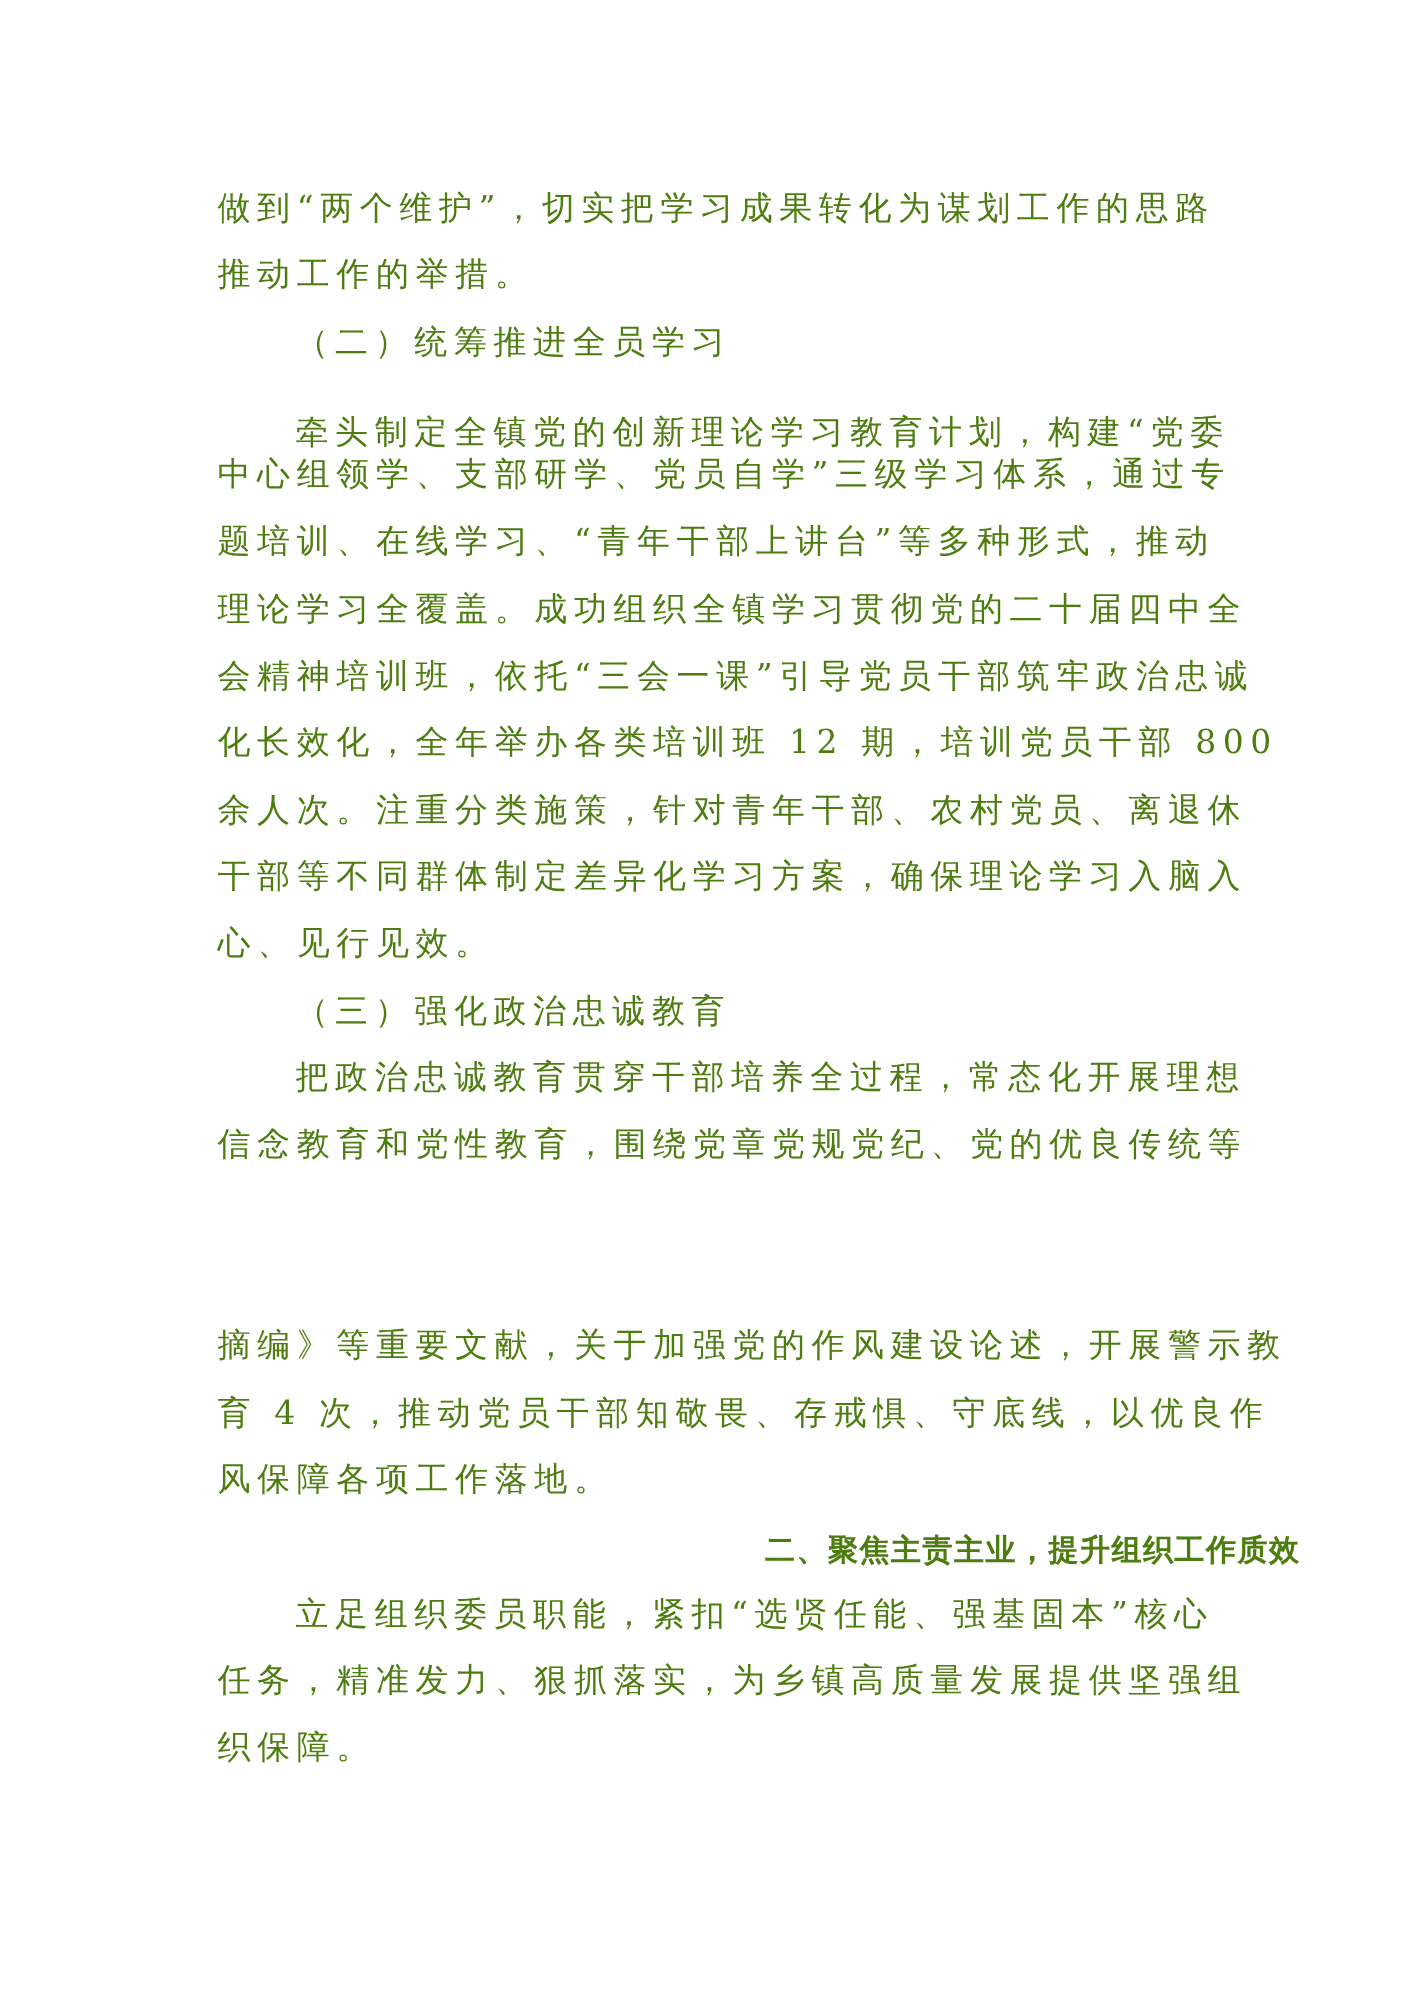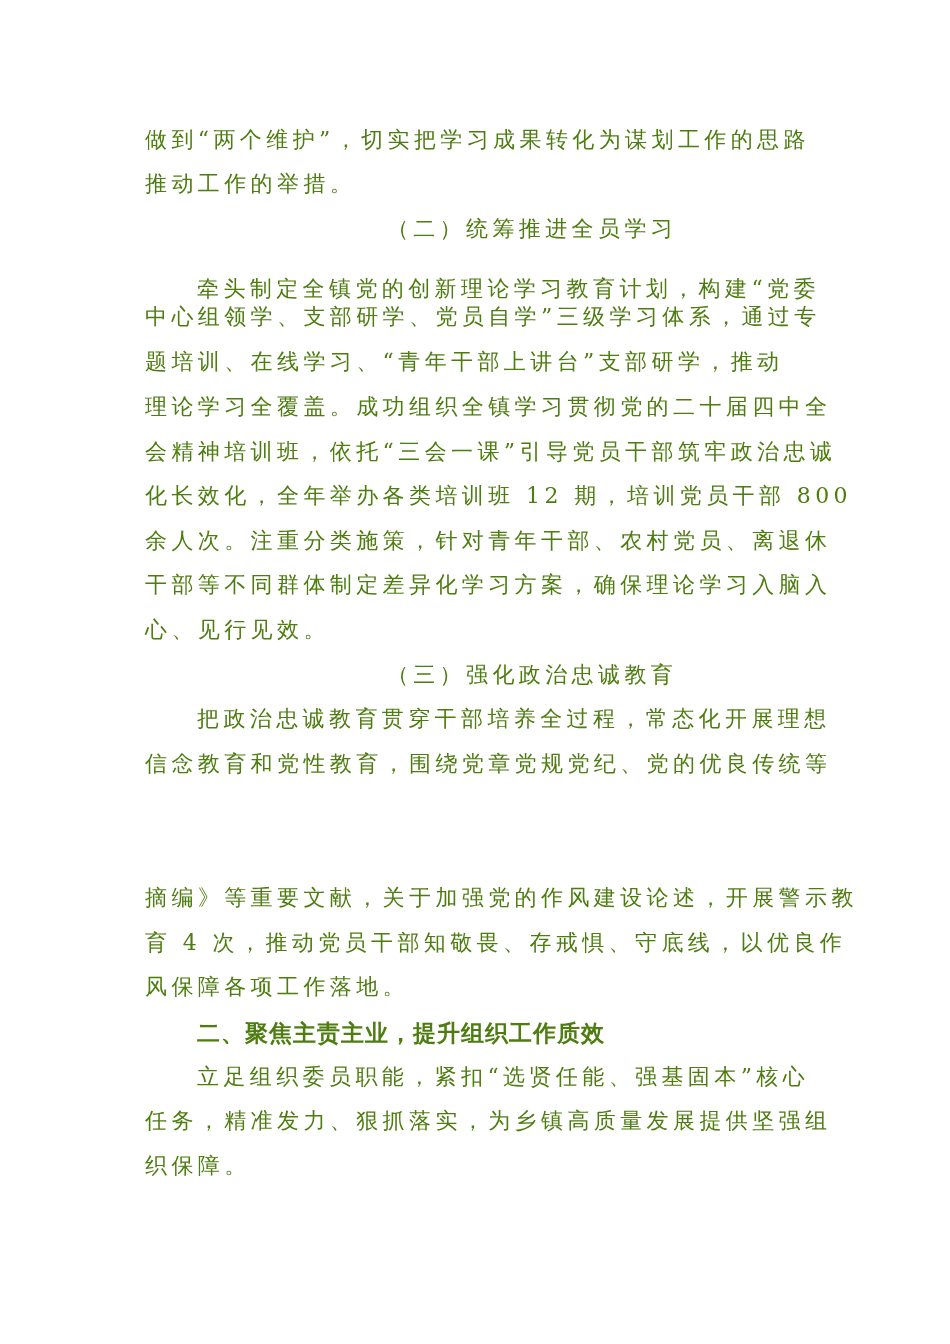--- a/index.html
+++ b/index.html
@@ -11,42 +11,43 @@
     width: 670px;
     height: 30px;
     line-height: 30px;
     font-family: "DejaVu Serif", "Liberation Serif", serif;
     font-size: 22px;
     letter-spacing: 4.4px;
     color: #4d7c0f;
     white-space: nowrap;
   }
   .indent { left: 197px; }
-  .subhead { left: 197px; text-align: center; }
+  .subhead { left: 197px; }
   .bold-head {
     left: 197px;
     font-family: "DejaVu Sans", "Liberation Sans", sans-serif;
     font-weight: bold;
     letter-spacing: 1px;
-    font-size: 23px;
+    font-size: 20px;
+    text-align: right;
   }
 </style>
 </head>
 <body>
 
 <div class="page">
 
   <div class="line" style="top:125px">做到“两个维护”，切实把学习成果转化为谋划工作的思路</div>
   <div class="line" style="top:169px">推动工作的举措。</div>
 
   <div class="line subhead" style="top:214px">（二）统筹推进全员学习</div>
 
   <div class="line indent" style="top:274px">牵头制定全镇党的创新理论学习教育计划，构建“党委</div>
   <div class="line" style="top:302px">中心组领学、支部研学、党员自学”三级学习体系，通过专</div>
-  <div class="line" style="top:347px">题培训、在线学习、“青年干部上讲台”支部研学，推动</div>
+  <div class="line" style="top:347px">题培训、在线学习、“青年干部上讲台”等多种形式，推动</div>
   <div class="line" style="top:392px">理论学习全覆盖。成功组织全镇学习贯彻党的二十届四中全</div>
   <div class="line" style="top:437px">会精神培训班，依托“三会一课”引导党员干部筑牢政治忠诚</div>
   <div class="line" style="top:481px">化长效化，全年举办各类培训班 12 期，培训党员干部 800</div>
   <div class="line" style="top:526px">余人次。注重分类施策，针对青年干部、农村党员、离退休</div>
   <div class="line" style="top:570px">干部等不同群体制定差异化学习方案，确保理论学习入脑入</div>
   <div class="line" style="top:615px">心、见行见效。</div>
 
   <div class="line subhead" style="top:660px">（三）强化政治忠诚教育</div>
 
   <div class="line indent" style="top:704px">把政治忠诚教育贯穿干部培养全过程，常态化开展理想</div>

